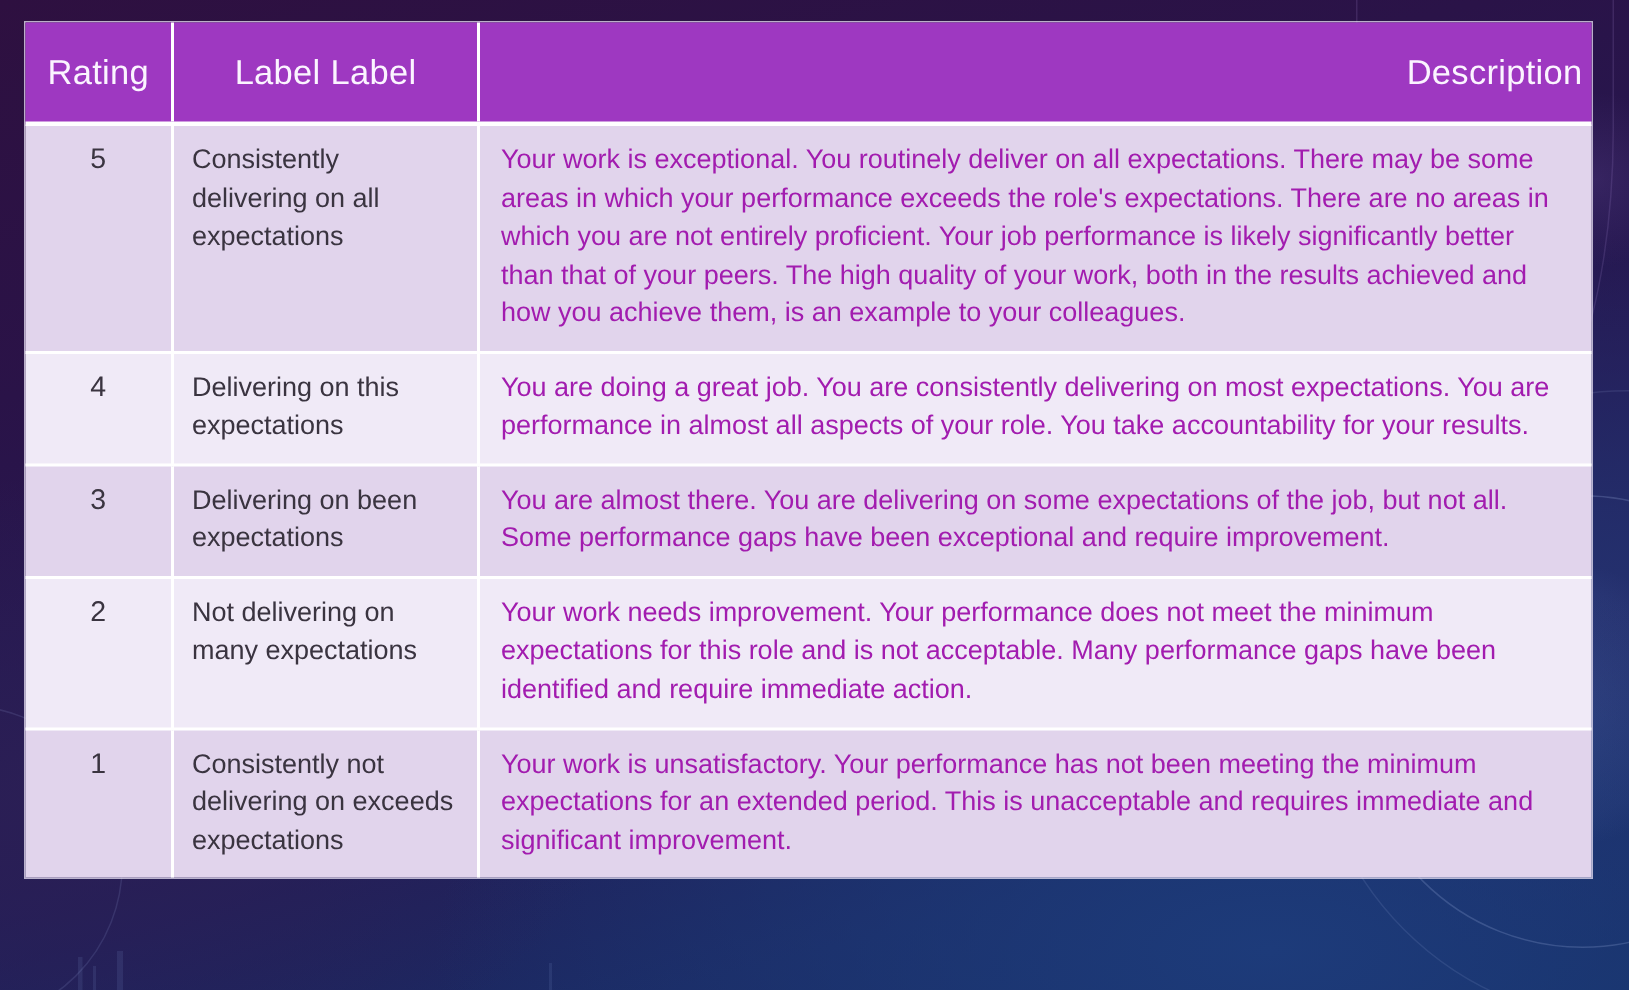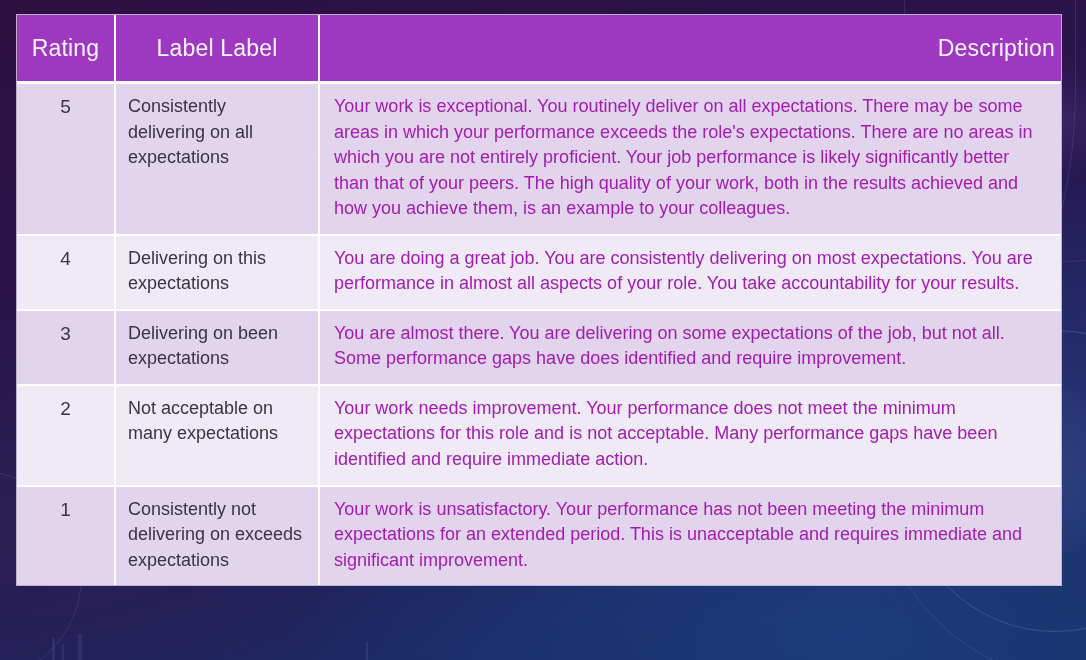--- a/index.html
+++ b/index.html
@@ -149,25 +149,25 @@
         <td class="cell-desc">Your work is exceptional. You routinely deliver on all expectations. There may be some areas in which your performance exceeds the role's expectations. There are no areas in which you are not entirely proficient. Your job performance is likely significantly better than that of your peers. The high quality of your work, both in the results achieved and how you achieve them, is an example to your colleagues.</td>
       </tr>
       <tr class="band-b">
         <td class="cell-rating">4</td>
         <td class="cell-label">Delivering on this expectations</td>
         <td class="cell-desc">You are doing a great job.  You are consistently delivering on most expectations.  You are performance in almost all aspects of your role.  You take accountability for your results.</td>
       </tr>
       <tr class="band-a">
         <td class="cell-rating">3</td>
         <td class="cell-label">Delivering on been expectations</td>
-        <td class="cell-desc">You are almost there. You are delivering on some expectations of the job, but not all. Some performance gaps have does identified and require improvement.</td>
+        <td class="cell-desc">You are almost there. You are delivering on some expectations of the job, but not all. Some performance gaps have been exceptional and require improvement.</td>
       </tr>
       <tr class="band-b">
         <td class="cell-rating">2</td>
-        <td class="cell-label">Not acceptable on many expectations</td>
+        <td class="cell-label">Not delivering on many expectations</td>
         <td class="cell-desc">Your work needs improvement.  Your performance does not meet the minimum expectations for this role and is not acceptable. Many performance gaps have been identified and require immediate action.</td>
       </tr>
       <tr class="band-a">
         <td class="cell-rating">1</td>
         <td class="cell-label">Consistently not delivering on exceeds expectations</td>
         <td class="cell-desc">Your work is unsatisfactory.  Your performance has not been meeting the minimum expectations for an extended period.  This is unacceptable and requires immediate and significant improvement.</td>
       </tr>
     </tbody>
   </table>
 </div>

